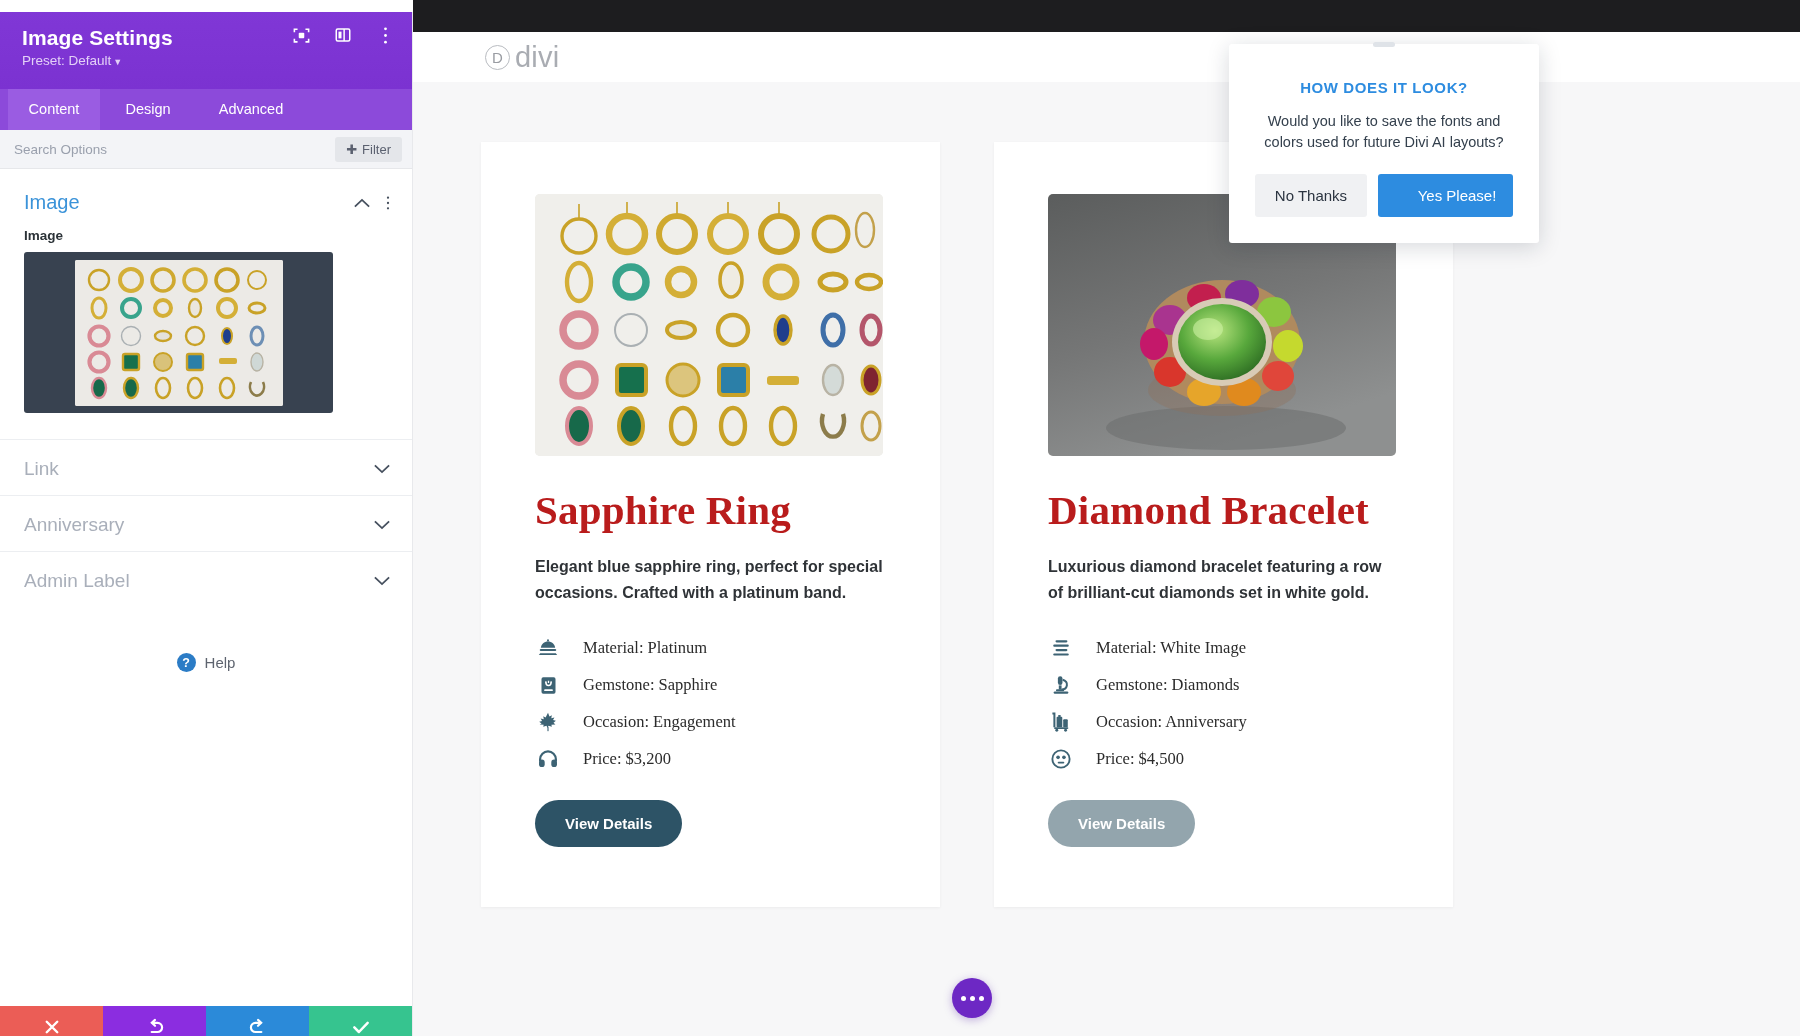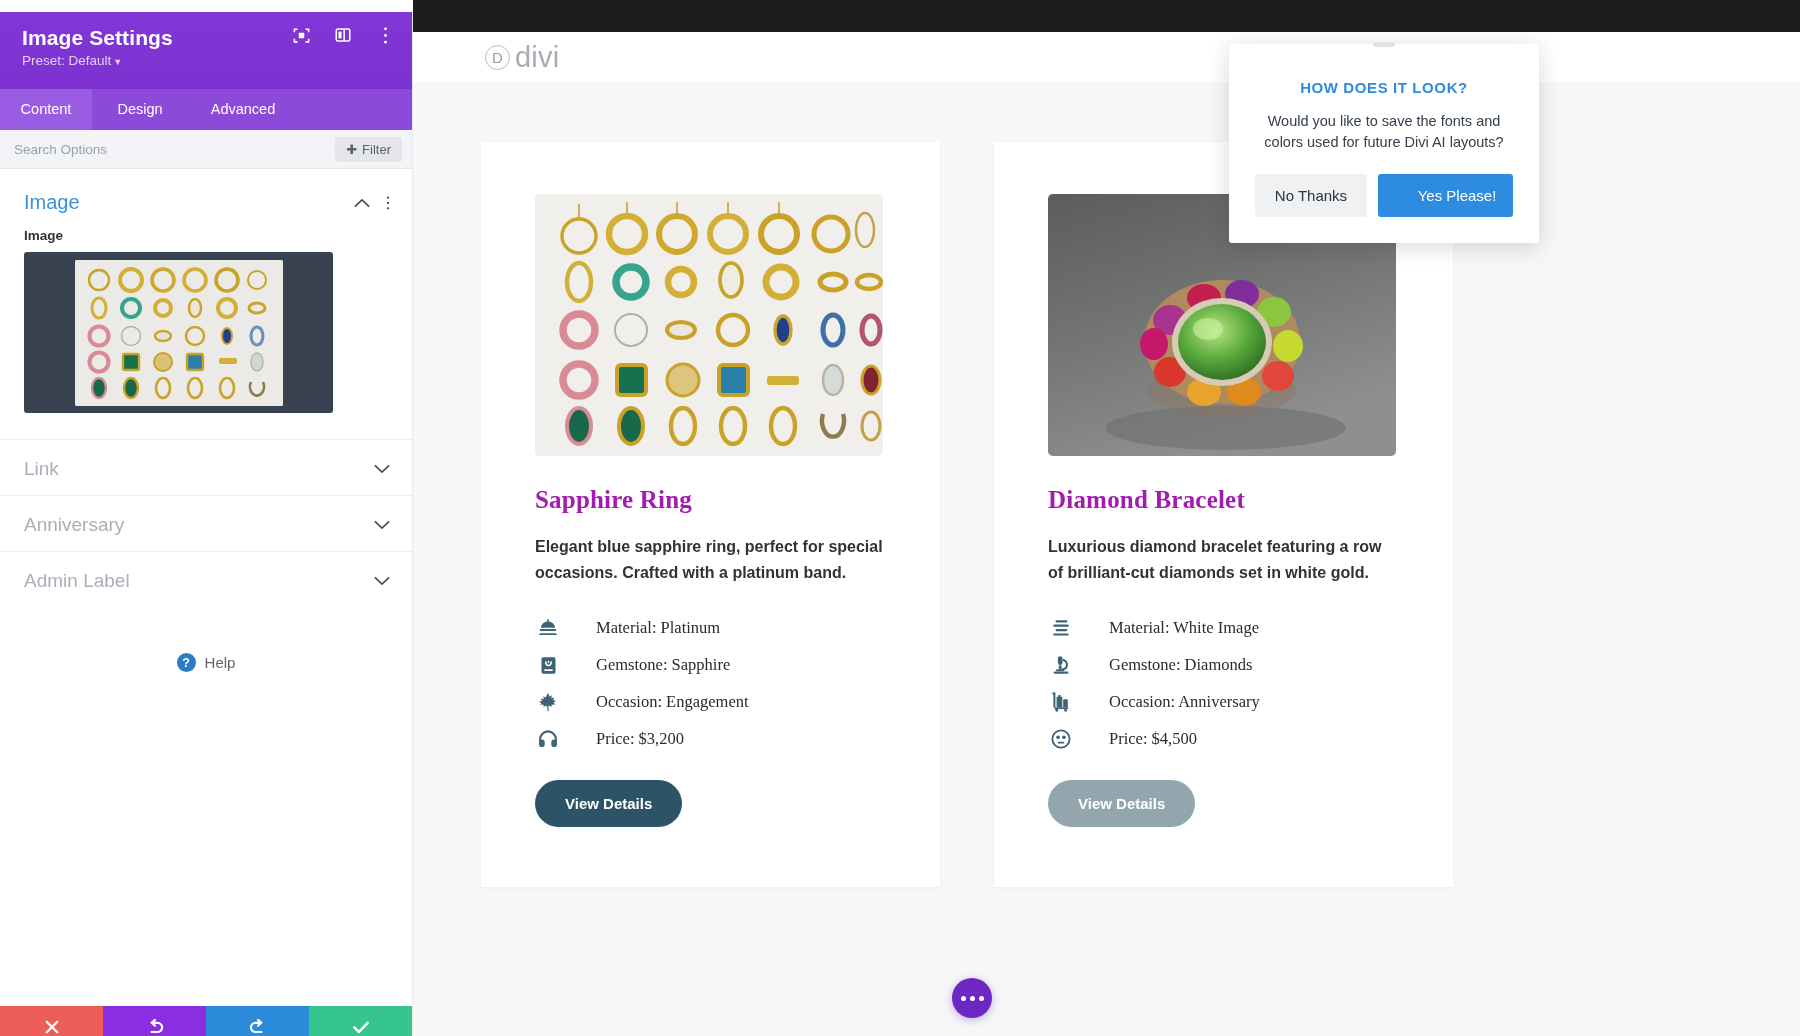--- a/index.html
+++ b/index.html
@@ -43,21 +43,21 @@
   }
   .sp-ic { width: 22px; height: 22px; display: flex; align-items: center; justify-content: center; cursor: pointer; }
 
   .sp-tabs {
     display: flex; background: #8c4ada; height: 41px;
   }
   .sp-tab {
     flex: 0 0 auto; padding: 0 0; width: 92px; text-align: center;
     color: #fff; font-size: 14.5px; line-height: 41px; cursor: pointer;
   }
-  .sp-tab.active { background: #9a5ce2; font-weight: normal; }
+  .sp-tab.active { background: #9a5ce2; font-weight: normal; margin-left: 8px; }
   .sp-tab.w2 { width: 96px; }
   .sp-tab.w3 { width: 110px; }
 
   .sp-search {
     height: 39px; background: #f3f4f7; border-bottom: 1px solid #e6e7ea;
     display: flex; align-items: center; padding: 0 10px 0 14px; gap: 8px;
   }
   .sp-search-input {
     flex: 1; border: none; background: transparent; outline: none;
     font-size: 13.5px; color: #7f8593; font-family: "Liberation Sans", sans-serif;
@@ -144,29 +144,29 @@
   .card {
     width: 459px; background: #ffffff; padding: 52px 54px 60px 54px;
     box-shadow: 0 1px 3px rgba(0,0,0,0.05);
   }
   .card-img {
     width: 348px; height: 262px; border-radius: 5px; overflow: hidden; position: relative;
     background: #eceae6;
   }
   .card-title {
     font-family: "Liberation Serif", serif;
-    font-size: 25px; color: #a21caf; margin-top: 30px; letter-spacing: .2px;
+    font-size: 41px; color: #b91c1c; margin-top: 30px; letter-spacing: .2px;
   }
   .card-desc {
     font-size: 16px; line-height: 1.62; color: #2f3337; margin-top: 20px; font-weight: bold;
     max-width: 350px;
   }
   .feature-list { margin-top: 24px; }
   .feature {
-    display: flex; align-items: center; gap: 35px; height: 37px;
+    display: flex; align-items: center; gap: 22px; height: 37px;
   }
   .feature-ic { width: 26px; height: 26px; flex: 0 0 26px; display: flex; align-items: center; justify-content: center; color: #3d6374; }
   .feature-txt {
     font-family: "Liberation Serif", serif; font-size: 16.5px; color: #2b2b2b;
   }
   .cta {
     margin-top: 22px; display: inline-block; border: none; cursor: pointer;
     padding: 15px 30px; border-radius: 24px; color: #fff;
     font-size: 15px; font-weight: bold; font-family: "Liberation Sans", sans-serif;
   }

